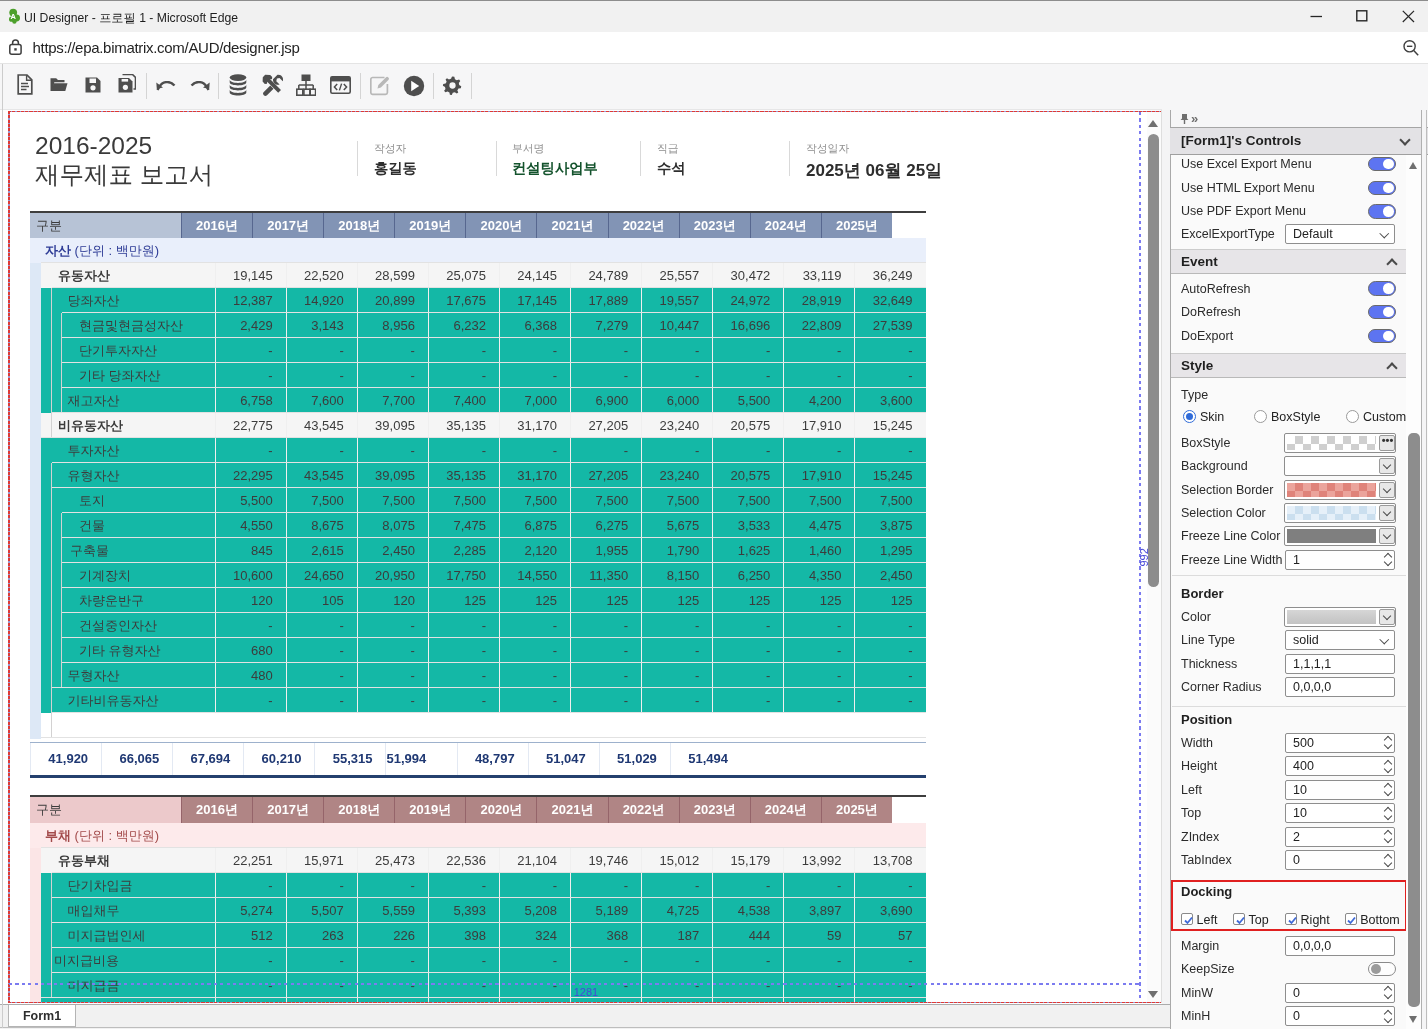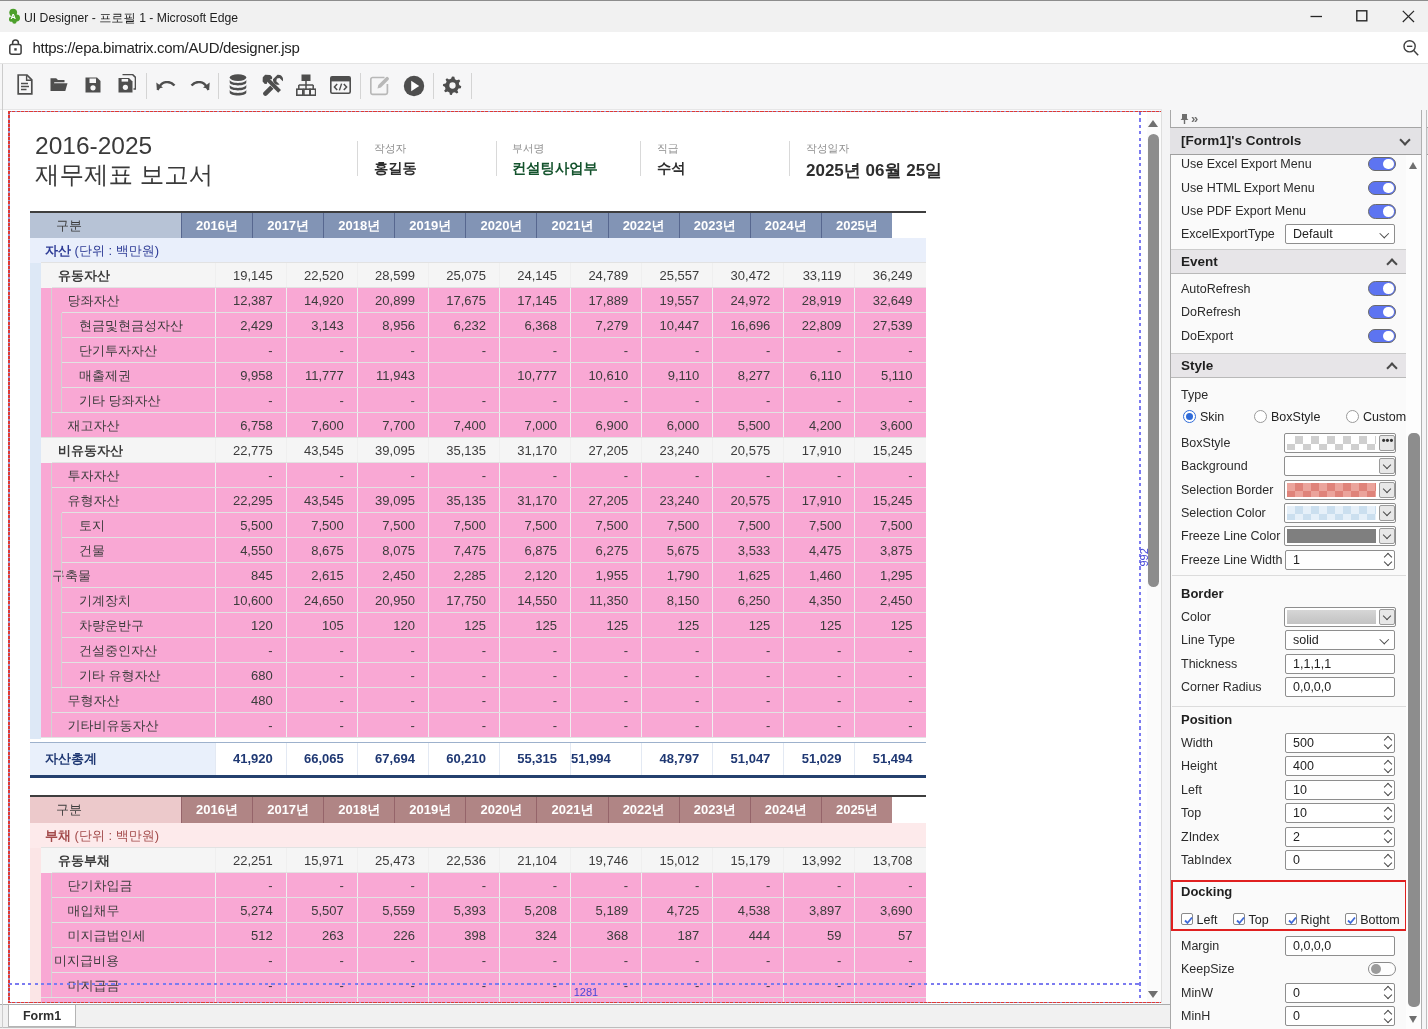--- a/index.html
+++ b/index.html
@@ -1,25 +1,25 @@
 <!DOCTYPE html>
 <html><head><meta charset="utf-8"><title>UI Designer</title><style>
 *{margin:0;padding:0;box-sizing:border-box}
 body{width:1428px;height:1029px;position:relative;overflow:hidden;background:#fff;
  font-family:"Liberation Sans",sans-serif;}
 .a{position:absolute}
 svg{display:block}
 
 .tbl{position:absolute;font-size:13px;color:#3c3c3c}
-.tr{display:flex;height:25px;line-height:25px;background:#f9a8d4}
+.tr{display:flex;height:25px;line-height:25px;background:#14b8a6}
 .tr .tl{width:184.6px;overflow:hidden;white-space:nowrap}
 .tr .td{width:71.1px;text-align:right;padding-right:13px;border-left:1px solid #efefef;overflow:hidden}
 .tr .td:first-of-type{border-left:1px solid #cbcbcb}
 .hdr{display:flex;height:27.5px;border-top:2.5px solid #3e3e3e;line-height:25px;font-weight:bold}
-.hdr .tl{width:151px;padding-left:26px;color:#3b3b3b;font-weight:normal}
+.hdr .tl{width:151px;padding-left:6px;color:#3b3b3b;font-weight:normal}
 .hdr .td{width:71.1px;text-align:center;color:#fff}
 .sect{height:25px;line-height:25px;padding-left:15px;font-size:13px}
 .lvl1{background:#f5f5f5;font-weight:bold}
 .lvl1 .td{font-weight:normal}
 
 .plabel{position:absolute;left:1181px;font-size:12.5px;color:#2b2b2b;white-space:nowrap}
 .pbold{position:absolute;left:1181px;font-size:13px;font-weight:bold;color:#1f1f1f;white-space:nowrap}
 .pinput{position:absolute;left:1285px;width:110px;height:20px;border:1px solid #8e8e8e;border-radius:2px;background:#fff;font-size:12.5px;color:#222;line-height:18px;padding-left:7px}
 .sbar{position:absolute;left:1171px;width:235px;height:25px;background:#e7e5e8;border-top:1px solid #cccccc;border-bottom:1px solid #b9b9b9;line-height:24px;padding-left:10px;font-size:13.5px;font-weight:bold;color:#1f1f1f}
 .tgl{position:absolute;left:1368px;width:28px;height:14.5px;border-radius:8px;background:#5d74f1;border:1px solid #6a6a6a}
@@ -214,33 +214,20 @@
         <div class="td">-</div>
         <div class="td">-</div>
         <div class="td">-</div>
         <div class="td">-</div>
         <div class="td">-</div>
         <div class="td">-</div>
         <div class="td">-</div>
         <div class="td">-</div>
       </div>
       <div class="tr">
-        <div class="tl" style="padding-left:49px">매출제권</div>
-        <div class="td">9,958</div>
-        <div class="td">11,777</div>
-        <div class="td">11,943</div>
-        <div class="td"></div>
-        <div class="td">10,777</div>
-        <div class="td">10,610</div>
-        <div class="td">9,110</div>
-        <div class="td">8,277</div>
-        <div class="td">6,110</div>
-        <div class="td">5,110</div>
-      </div>
-      <div class="tr">
         <div class="tl" style="padding-left:49px">기타 당좌자산</div>
         <div class="td">-</div>
         <div class="td">-</div>
         <div class="td">-</div>
         <div class="td">-</div>
         <div class="td">-</div>
         <div class="td">-</div>
         <div class="td">-</div>
         <div class="td">-</div>
         <div class="td">-</div>
@@ -318,21 +305,21 @@
         <div class="td">8,075</div>
         <div class="td">7,475</div>
         <div class="td">6,875</div>
         <div class="td">6,275</div>
         <div class="td">5,675</div>
         <div class="td">3,533</div>
         <div class="td">4,475</div>
         <div class="td">3,875</div>
       </div>
       <div class="tr">
-        <div class="tl" style="padding-left:22px">구축물</div>
+        <div class="tl" style="padding-left:40px">구축물</div>
         <div class="td">845</div>
         <div class="td">2,615</div>
         <div class="td">2,450</div>
         <div class="td">2,285</div>
         <div class="td">2,120</div>
         <div class="td">1,955</div>
         <div class="td">1,790</div>
         <div class="td">1,625</div>
         <div class="td">1,460</div>
         <div class="td">1,295</div>
@@ -411,21 +398,20 @@
         <div class="td">-</div>
         <div class="td">-</div>
         <div class="td">-</div>
         <div class="td">-</div>
         <div class="td">-</div>
         <div class="td">-</div>
       </div>
 </div>
 <div class="tbl" style="left:27px;top:632px;width:896px">
 <div style="display:flex;height:36px;line-height:32px;border-top:1px solid #9db1cc;border-bottom:3px solid #24406e;font-weight:bold;color:#1f3873">
-<div class="tl" style="width:184.6px;padding-left:15px;background:#e9f0fb">자산총계</div>
 <div style="width:71.1px;text-align:right;padding-right:13px;border-left:1px solid #e3e9f3">41,920</div>
 <div style="width:71.1px;text-align:right;padding-right:13px;border-left:1px solid #e3e9f3">66,065</div>
 <div style="width:71.1px;text-align:right;padding-right:13px;border-left:1px solid #e3e9f3">67,694</div>
 <div style="width:71.1px;text-align:right;padding-right:13px;border-left:1px solid #e3e9f3">60,210</div>
 <div style="width:71.1px;text-align:right;padding-right:13px;border-left:1px solid #e3e9f3">55,315</div>
 <div style="width:71.1px;padding-right:13px;border-left:1px solid #e3e9f3">51,994</div>
 <div style="width:71.1px;text-align:right;padding-right:13px;border-left:1px solid #e3e9f3">48,797</div>
 <div style="width:71.1px;text-align:right;padding-right:13px;border-left:1px solid #e3e9f3">51,047</div>
 <div style="width:71.1px;text-align:right;padding-right:13px;border-left:1px solid #e3e9f3">51,029</div>
 <div style="width:71.1px;text-align:right;padding-right:13px;border-left:1px solid #e3e9f3">51,494</div>

